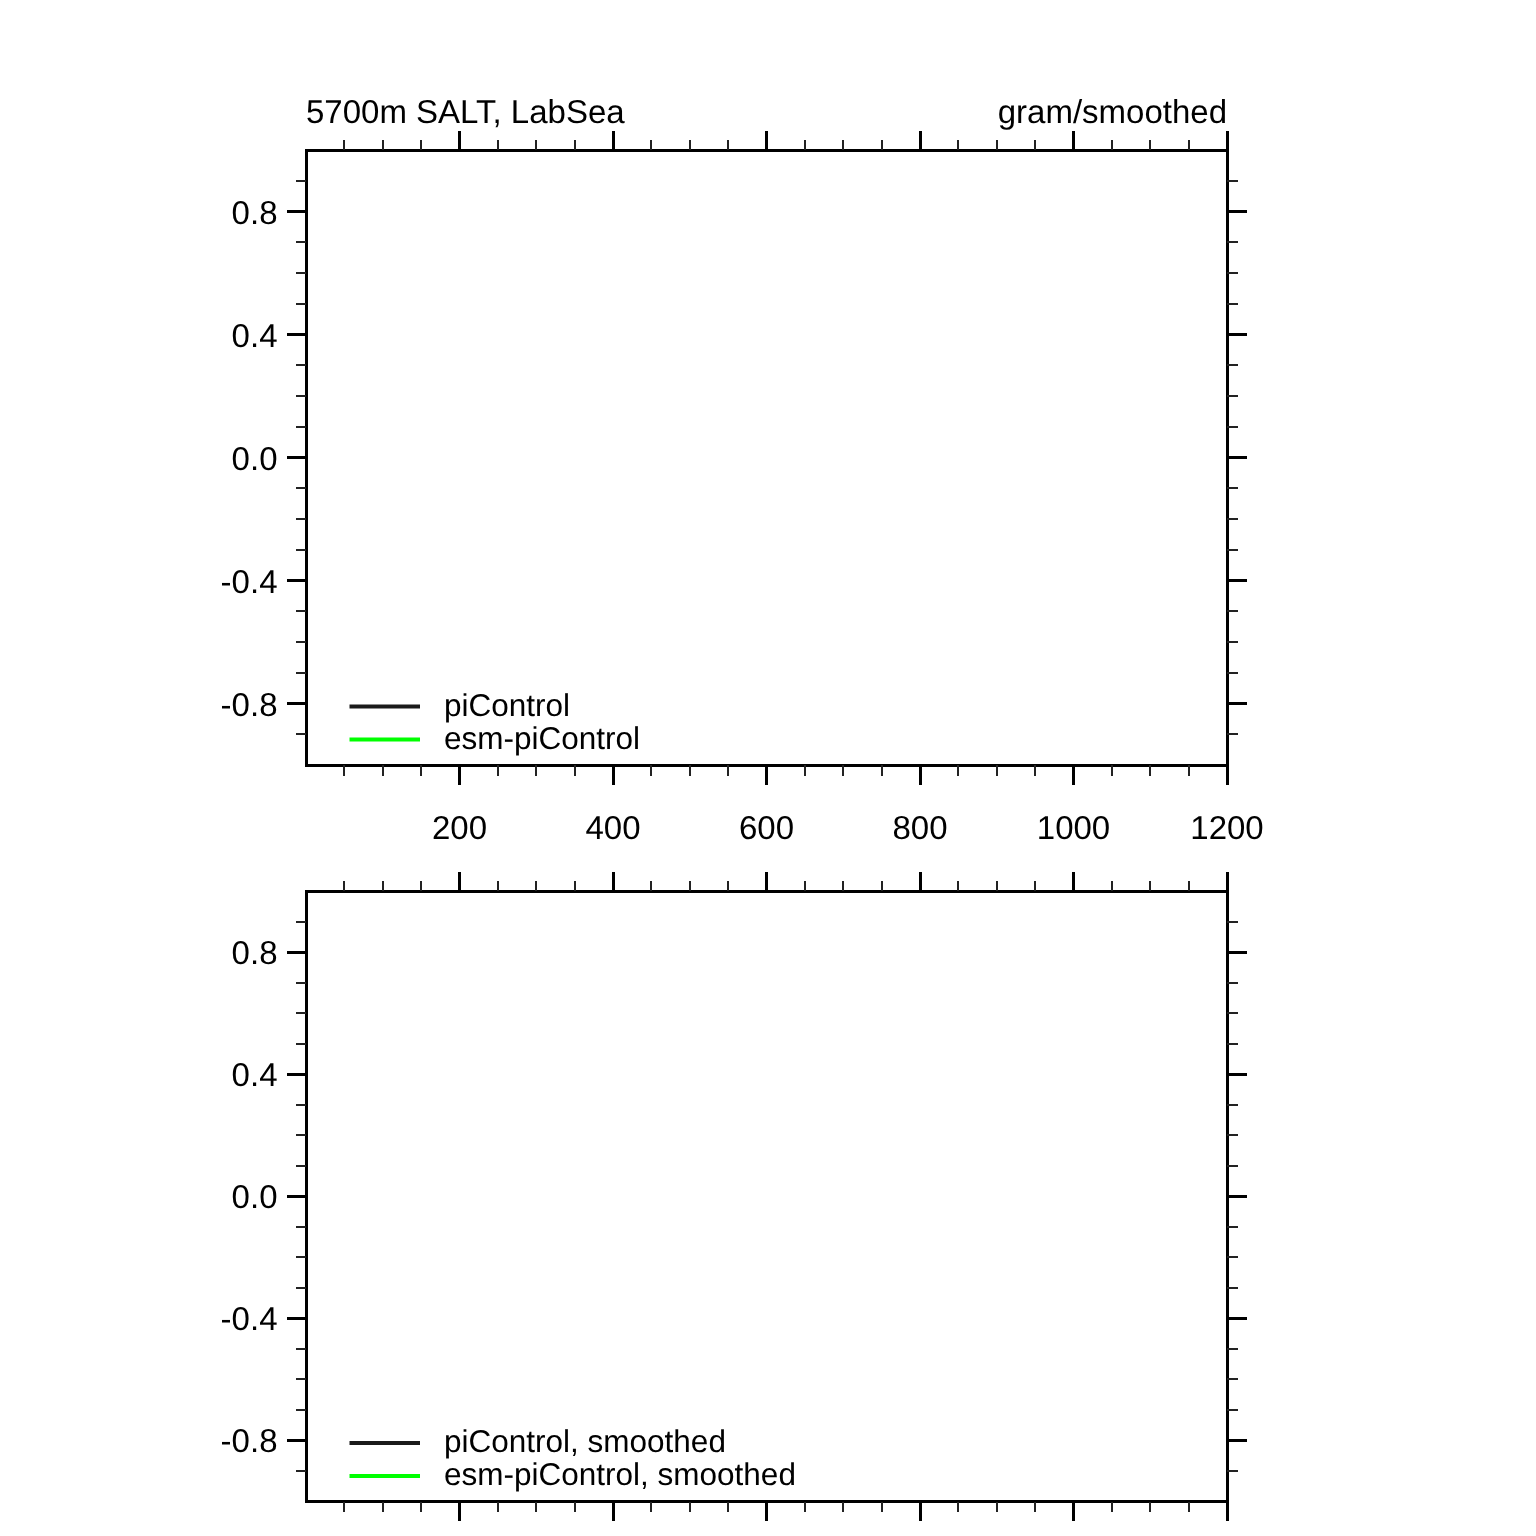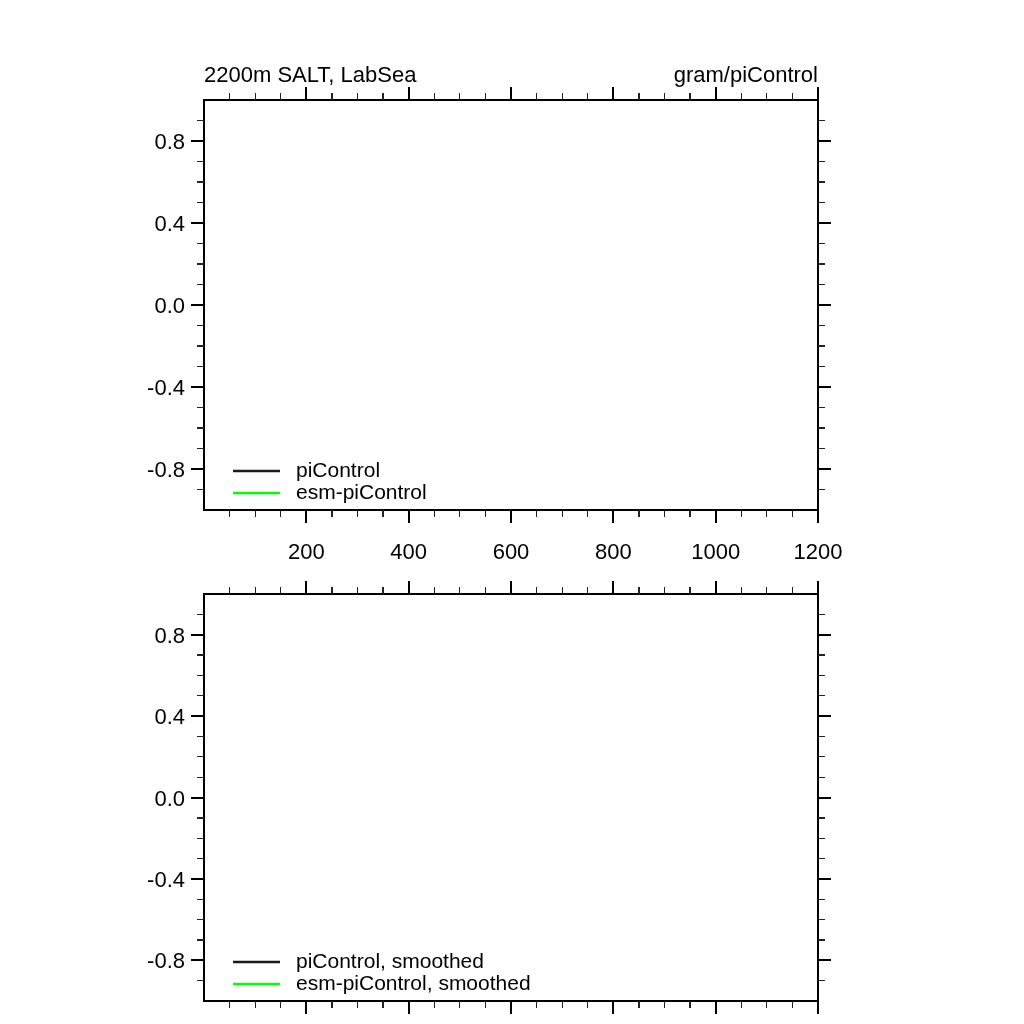--- a/index.html
+++ b/index.html
@@ -27,22 +27,22 @@
   }
   .title-left{text-align:left;}
   .title-right{text-align:right;}
 </style>
 </head>
 <body>
 
 <div class="stage">
 
   <div class="title-row">
-    <span class="title-left">2200m SALT, LabSea</span>
-    <span class="title-right">gram/piControl</span>
+    <span class="title-left">5700m SALT, LabSea</span>
+    <span class="title-right">gram/smoothed</span>
   </div>
 
   <svg id="chart" width="1024" height="1024" style="font-family: &quot;Liberation Sans&quot;, sans-serif;">
       <rect x="204" y="100" width="614" height="410" fill="none" stroke="#000000" stroke-width="2" shape-rendering="crispEdges"></rect>
       <line x1="306.3333333333333" y1="100" x2="306.3333333333333" y2="87" stroke="#000000" stroke-width="2" shape-rendering="crispEdges"></line>
       <line x1="306.3333333333333" y1="510" x2="306.3333333333333" y2="523" stroke="#000000" stroke-width="2" shape-rendering="crispEdges"></line>
       <text x="306.3333333333333" y="559" text-anchor="middle" font-size="22" fill="#000000">200</text>
       <line x1="408.66666666666663" y1="100" x2="408.66666666666663" y2="87" stroke="#000000" stroke-width="2" shape-rendering="crispEdges"></line>
       <line x1="408.66666666666663" y1="510" x2="408.66666666666663" y2="523" stroke="#000000" stroke-width="2" shape-rendering="crispEdges"></line>
       <text x="408.66666666666663" y="559" text-anchor="middle" font-size="22" fill="#000000">400</text>

